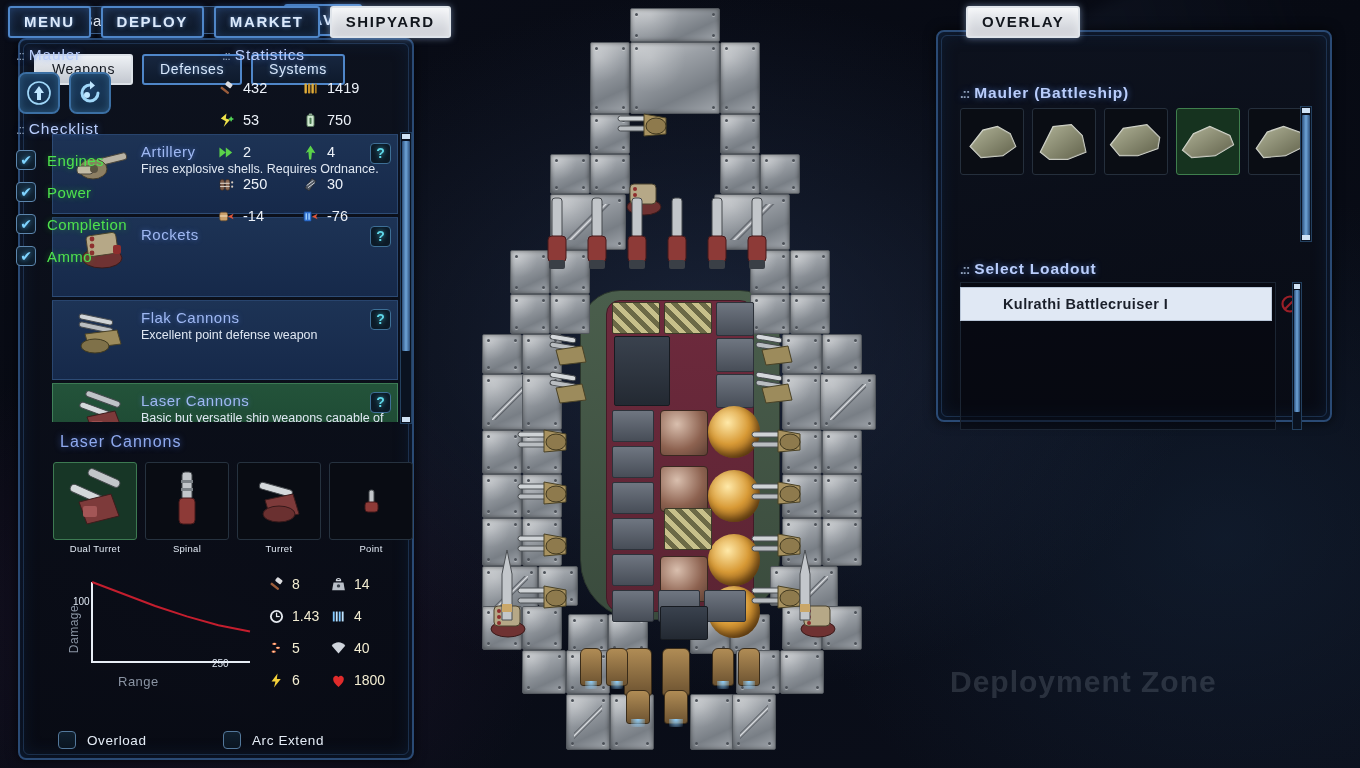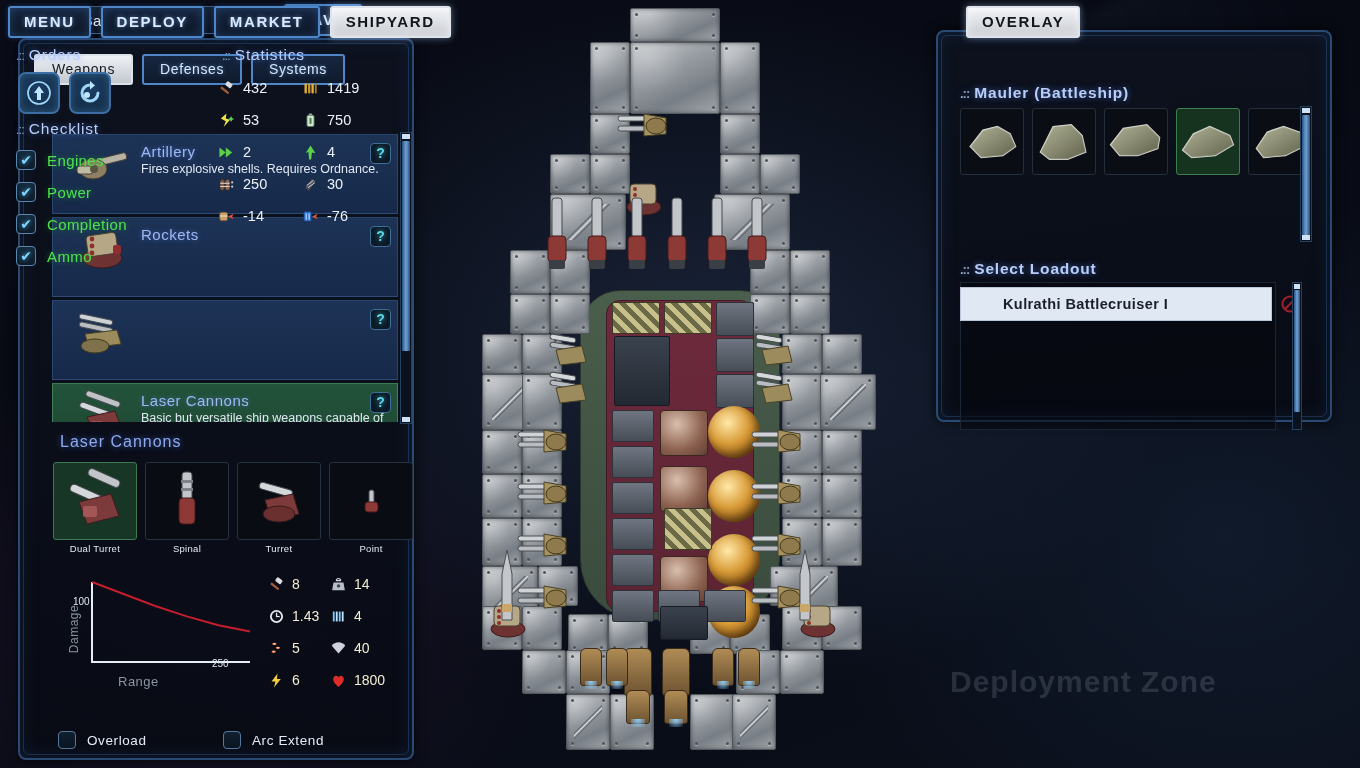--- a/index.html
+++ b/index.html
@@ -819,20 +819,24 @@
           </div>
           <div class="qbtn">?</div>
         </div>
         <div class="wrow">
           <div class="wicon"><svg width="62" height="48" viewBox="0 0 62 48">
               <rect x="8" y="9" width="34" height="5" rx="2.5" fill="#cfd3d6" stroke="#4a4e52" transform="rotate(12 25 11)"></rect>
               <rect x="8" y="17" width="34" height="5" rx="2.5" fill="#b9bdc1" stroke="#4a4e52" transform="rotate(12 25 19)"></rect>
               <path d="M14 26 L46 22 L50 36 L18 40 Z" fill="#9c8b5c" stroke="#4a4226"></path>
               <ellipse cx="24" cy="38" rx="14" ry="7" fill="#7f7149" stroke="#403a20"></ellipse>
             </svg></div>
+          <div class="wtext">
+            <div class="wname">Flak Cannons</div>
+            <div class="wdesc">Excellent point defense weapon</div>
+          </div>
           <div class="qbtn">?</div>
         </div>
         <div class="wrow sel">
           <div class="wicon"><svg width="62" height="48" viewBox="0 0 62 48">
               <rect x="14" y="5" width="36" height="6" rx="3" fill="#bfc3c7" stroke="#45494d" transform="rotate(20 32 8)"></rect>
               <rect x="8" y="16" width="34" height="6" rx="3" fill="#d4d8db" stroke="#45494d" transform="rotate(20 25 19)"></rect>
               <path d="M16 26 L44 20 L50 36 L22 42 Z" fill="#7d3a3a" stroke="#3d1c1c"></path>
               <rect x="20" y="30" width="12" height="9" rx="2" fill="#9d5050"></rect>
             </svg></div>
           <div class="wtext">
@@ -1069,21 +1073,21 @@
       <div class="vcap" style="top:1px;"></div>
       <div class="vthumb" style="top:7px;height:122px;"></div>
     </div>
   </div>
 
   <div id="info-panel">
     <div id="name-field">Kulrathi Battlecruiser I</div>
     <div class="btn" id="save-btn">SAVE</div>
 
     <div class="sect-title" id="orders-title">
-      <span class="dots">.::</span><span>Orders</span>
+      <span class="dots">.::</span><span>Mauler</span>
     </div>
     <div id="orders-btns">
       <div class="obtn">
         <svg width="26" height="26" viewBox="0 0 26 26">
           <circle cx="13" cy="13" r="11" fill="none" stroke="#9fd6f8" stroke-width="1.7"></circle>
           <path d="M13 6 L18 13 L15 13 L15 20 L11 20 L11 13 L8 13 Z" fill="#bfe6ff"></path>
         </svg>
       </div>
       <div class="obtn">
         <svg width="26" height="26" viewBox="0 0 26 26">

